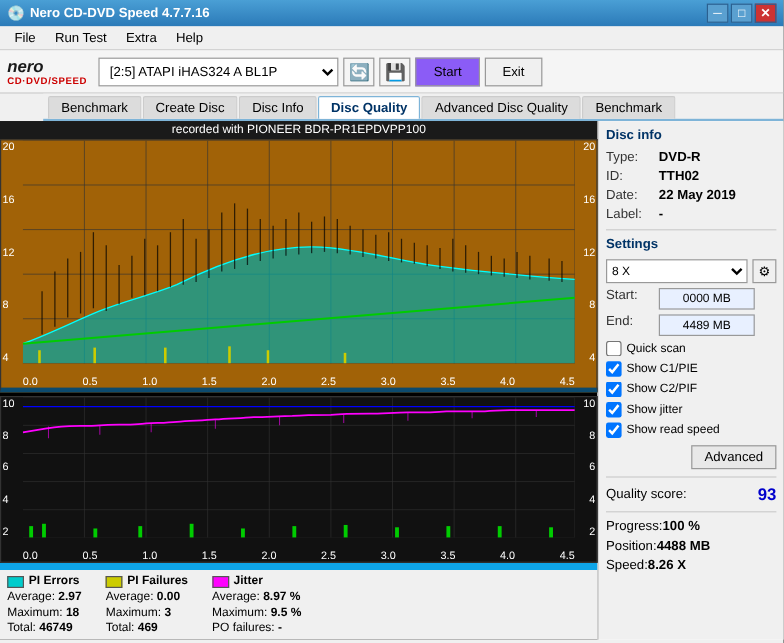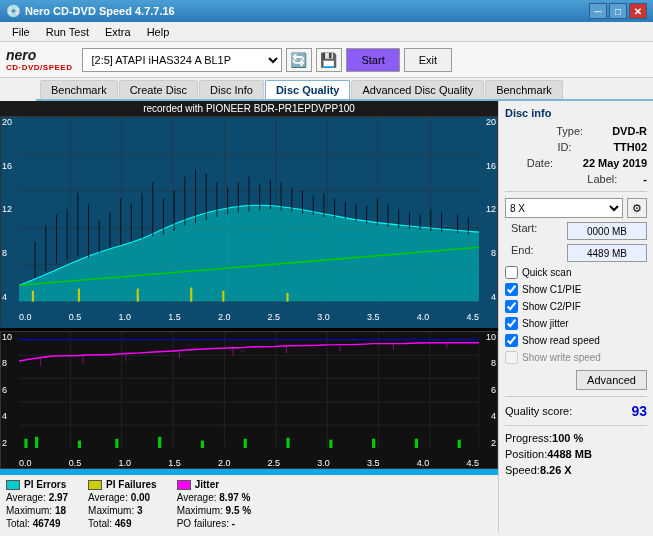--- a/index.html
+++ b/index.html
@@ -187,23 +187,23 @@
 
     .panel-section-title {
       font-weight: bold;
       color: #003366;
       font-size: 11px;
       margin-bottom: 2px;
     }
 
     .info-row {
       display: flex;
-      justify-content: flex-end;
-      font-size: 11px;
-      gap: 16px;
+      justify-content: flex-start;
+      font-size: 11px;
+      gap: 4px;
     }
     .info-label { color: #333; min-width: 40px; }
     .info-value { font-weight: bold; color: #000; }
 
     .divider {
       height: 1px;
       background: #ccc;
       margin: 2px 0;
     }
 
@@ -314,21 +314,21 @@
   <div class="tab">Advanced Disc Quality</div>
   <div class="tab">Benchmark</div>
 </div>
 
 <div class="main-content">
 
   <div style="flex:1; display:flex; flex-direction:column; background:#000;">
 
     <div style="background:#1a1a1a; color:white; font-size:10px; text-align:center; padding:2px 0;">recorded with PIONEER  BDR-PR1EPDVPP100</div>
 
-    <div class="top-chart" style="flex:1.5; position:relative; background:#0c4a6e; border-bottom:6px solid #0c4a6e; overflow:hidden;text-decoration:underline;">
+    <div class="top-chart" style="flex:1.5; position:relative; background:#a16207; border-bottom:4px solid #0c4a6e; overflow:hidden;text-decoration:underline;">
       <svg class="chart-svg" viewBox="0 0 430 170" preserveAspectRatio="none" style="position:absolute;left:18px;right:18px;top:0;bottom:20px;width:calc(100% - 36px);height:calc(100% - 20px);">
 
         <line x1="0" y1="0" x2="430" y2="0" stroke="#333" stroke-width="0.5"></line>
         <line x1="0" y1="34" x2="430" y2="34" stroke="#333" stroke-width="0.5"></line>
         <line x1="0" y1="68" x2="430" y2="68" stroke="#333" stroke-width="0.5"></line>
         <line x1="0" y1="102" x2="430" y2="102" stroke="#333" stroke-width="0.5"></line>
         <line x1="0" y1="136" x2="430" y2="136" stroke="#333" stroke-width="0.5"></line>
         <line x1="0" y1="170" x2="430" y2="170" stroke="#333" stroke-width="0.5"></line>
 
         <line x1="48" y1="0" x2="48" y2="170" stroke="#333" stroke-width="0.5"></line>
@@ -580,20 +580,21 @@
       <span class="info-label">Date:</span>
       <span class="info-value">22 May 2019</span>
     </div>
     <div class="info-row">
       <span class="info-label">Label:</span>
       <span class="info-value">-</span>
     </div>
 
     <div class="divider"></div>
 
+    <div class="panel-section-title">Settings</div>
     <div class="settings-row">
       <select class="settings-select">
         <option>8 X</option>
       </select>
       <div class="settings-icon-btn">⚙</div>
     </div>
     <div class="info-row">
       <span class="info-label">Start:</span>
       <input class="mb-input" type="text" value="0000 MB" readonly="" style="font-size: 10px;">
     </div>
@@ -615,24 +616,20 @@
       <span>Show C2/PIF</span>
     </div>
     <div class="checkbox-row">
       <input type="checkbox" checked="" style="">
       <span>Show jitter</span>
     </div>
     <div class="checkbox-row">
       <input type="checkbox" checked="" style="">
       <span>Show read speed</span>
     </div>
-    <div class="checkbox-row">
-      <input type="checkbox" disabled="" style="">
-      <span style="color:#888;">Show write speed</span>
-    </div>
 
     <button class="advanced-btn">Advanced</button>
 
     <div class="divider"></div>
 
     <div class="quality-score-row">
       <span>Quality score:</span>
       <span class="quality-score-val">93</span>
     </div>
 

